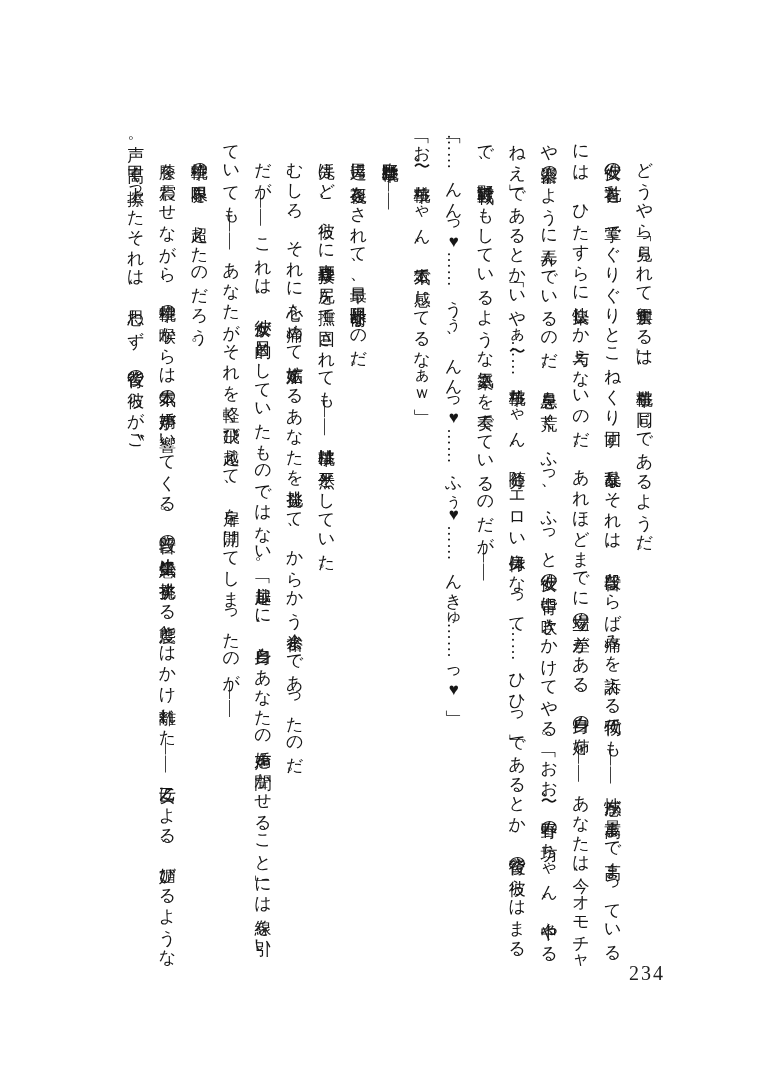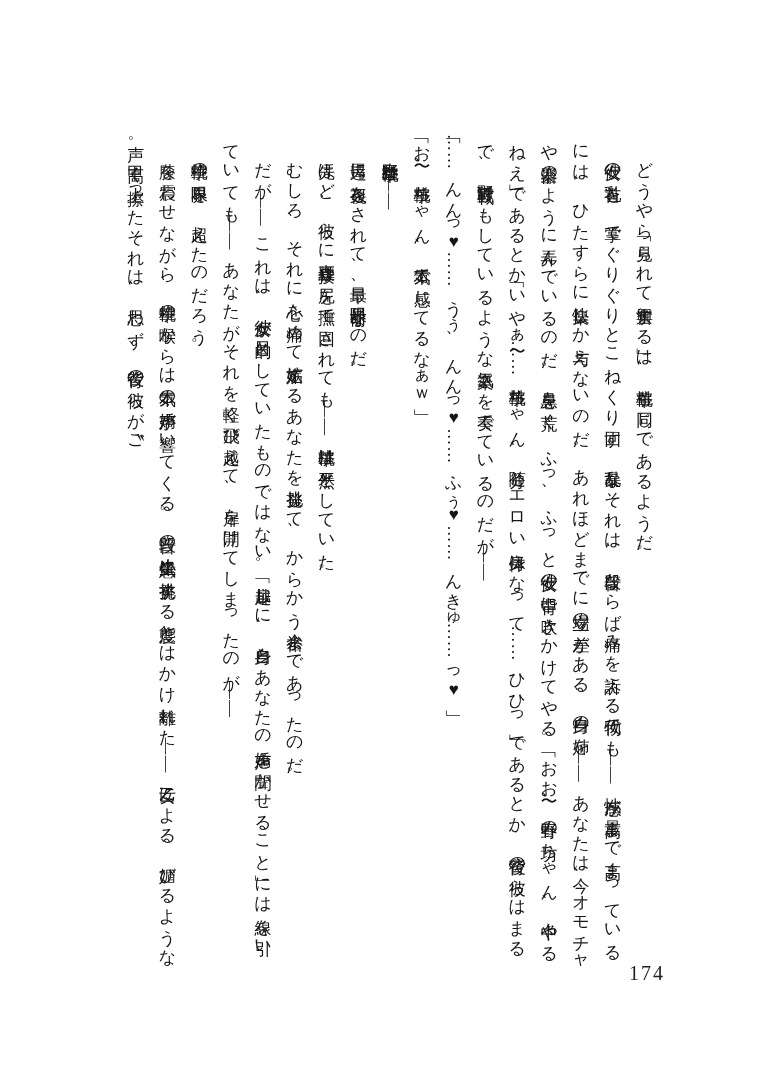--- a/index.html
+++ b/index.html
@@ -60,15 +60,15 @@
     <p>「お〜、桃華ちゃん、本気で感じてるなぁｗ」</p>
     <p class="indent">春野桃華は——</p>
     <p class="indent">男達に視姦をされて、最早、限界寸前なのだ。</p>
     <p class="indent">先ほど、彼らに直接腰や尻を撫で回されても——桃華は平然としていた。</p>
     <p class="indent">むしろ、それに心を痛めて嫉妬するあなたを挑発して、からかう余裕まであったのだ。</p>
     <p class="indent">だが——これは、彼女が目的としていたものではない。「扉越しに、自身とあなたの嬌声を聞かせること」には線を引いていても——あなたがそれを軽く飛び越えて、扉を開けてしまったのが——</p>
     <p class="indent">桃華の限界を、超えたのだろう。</p>
     <p class="indent">膝を震わせながら、桃華の喉からは本気の嬌声が響いてくる。普段の小生意気に挑発する態度とはかけ離れた——乙女による、媚びるような嬌声。甲高く上擦ったそれは、思わず、背後の彼らが〝ご</p>
   </div>
 
-  <div class="page-number">174</div>
+  <div class="page-number">234</div>
 
 </div>
 
 </body></html>

